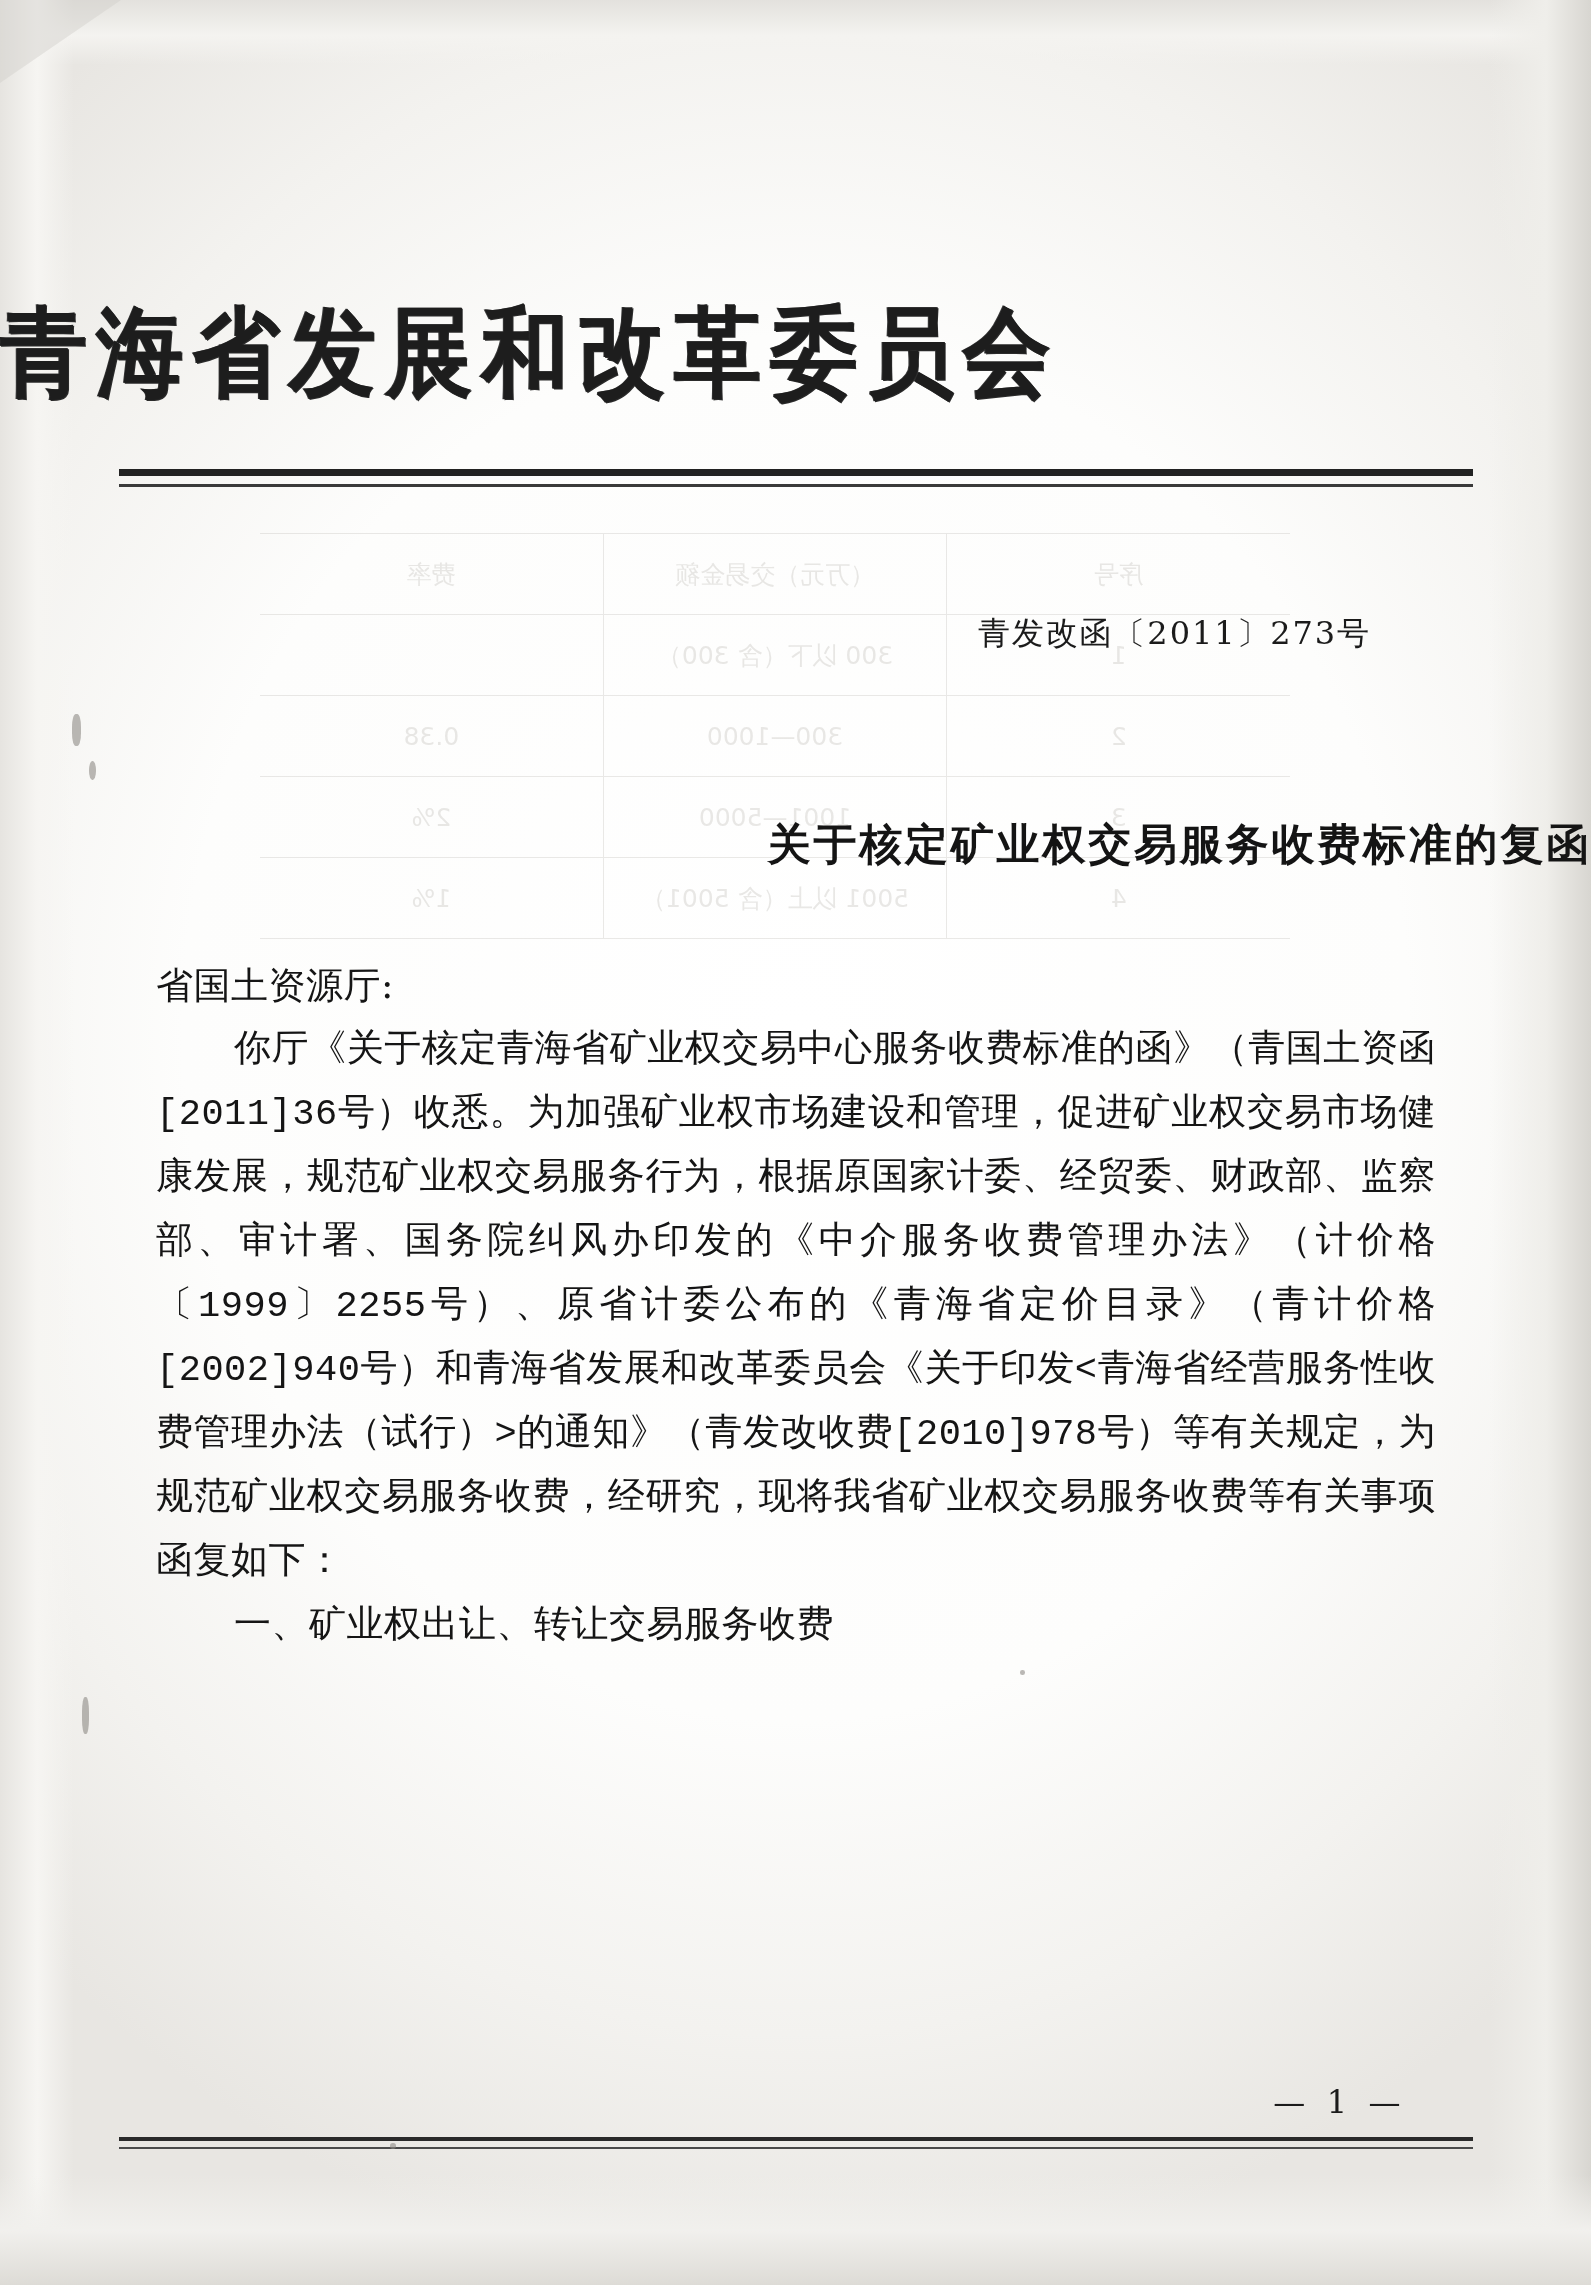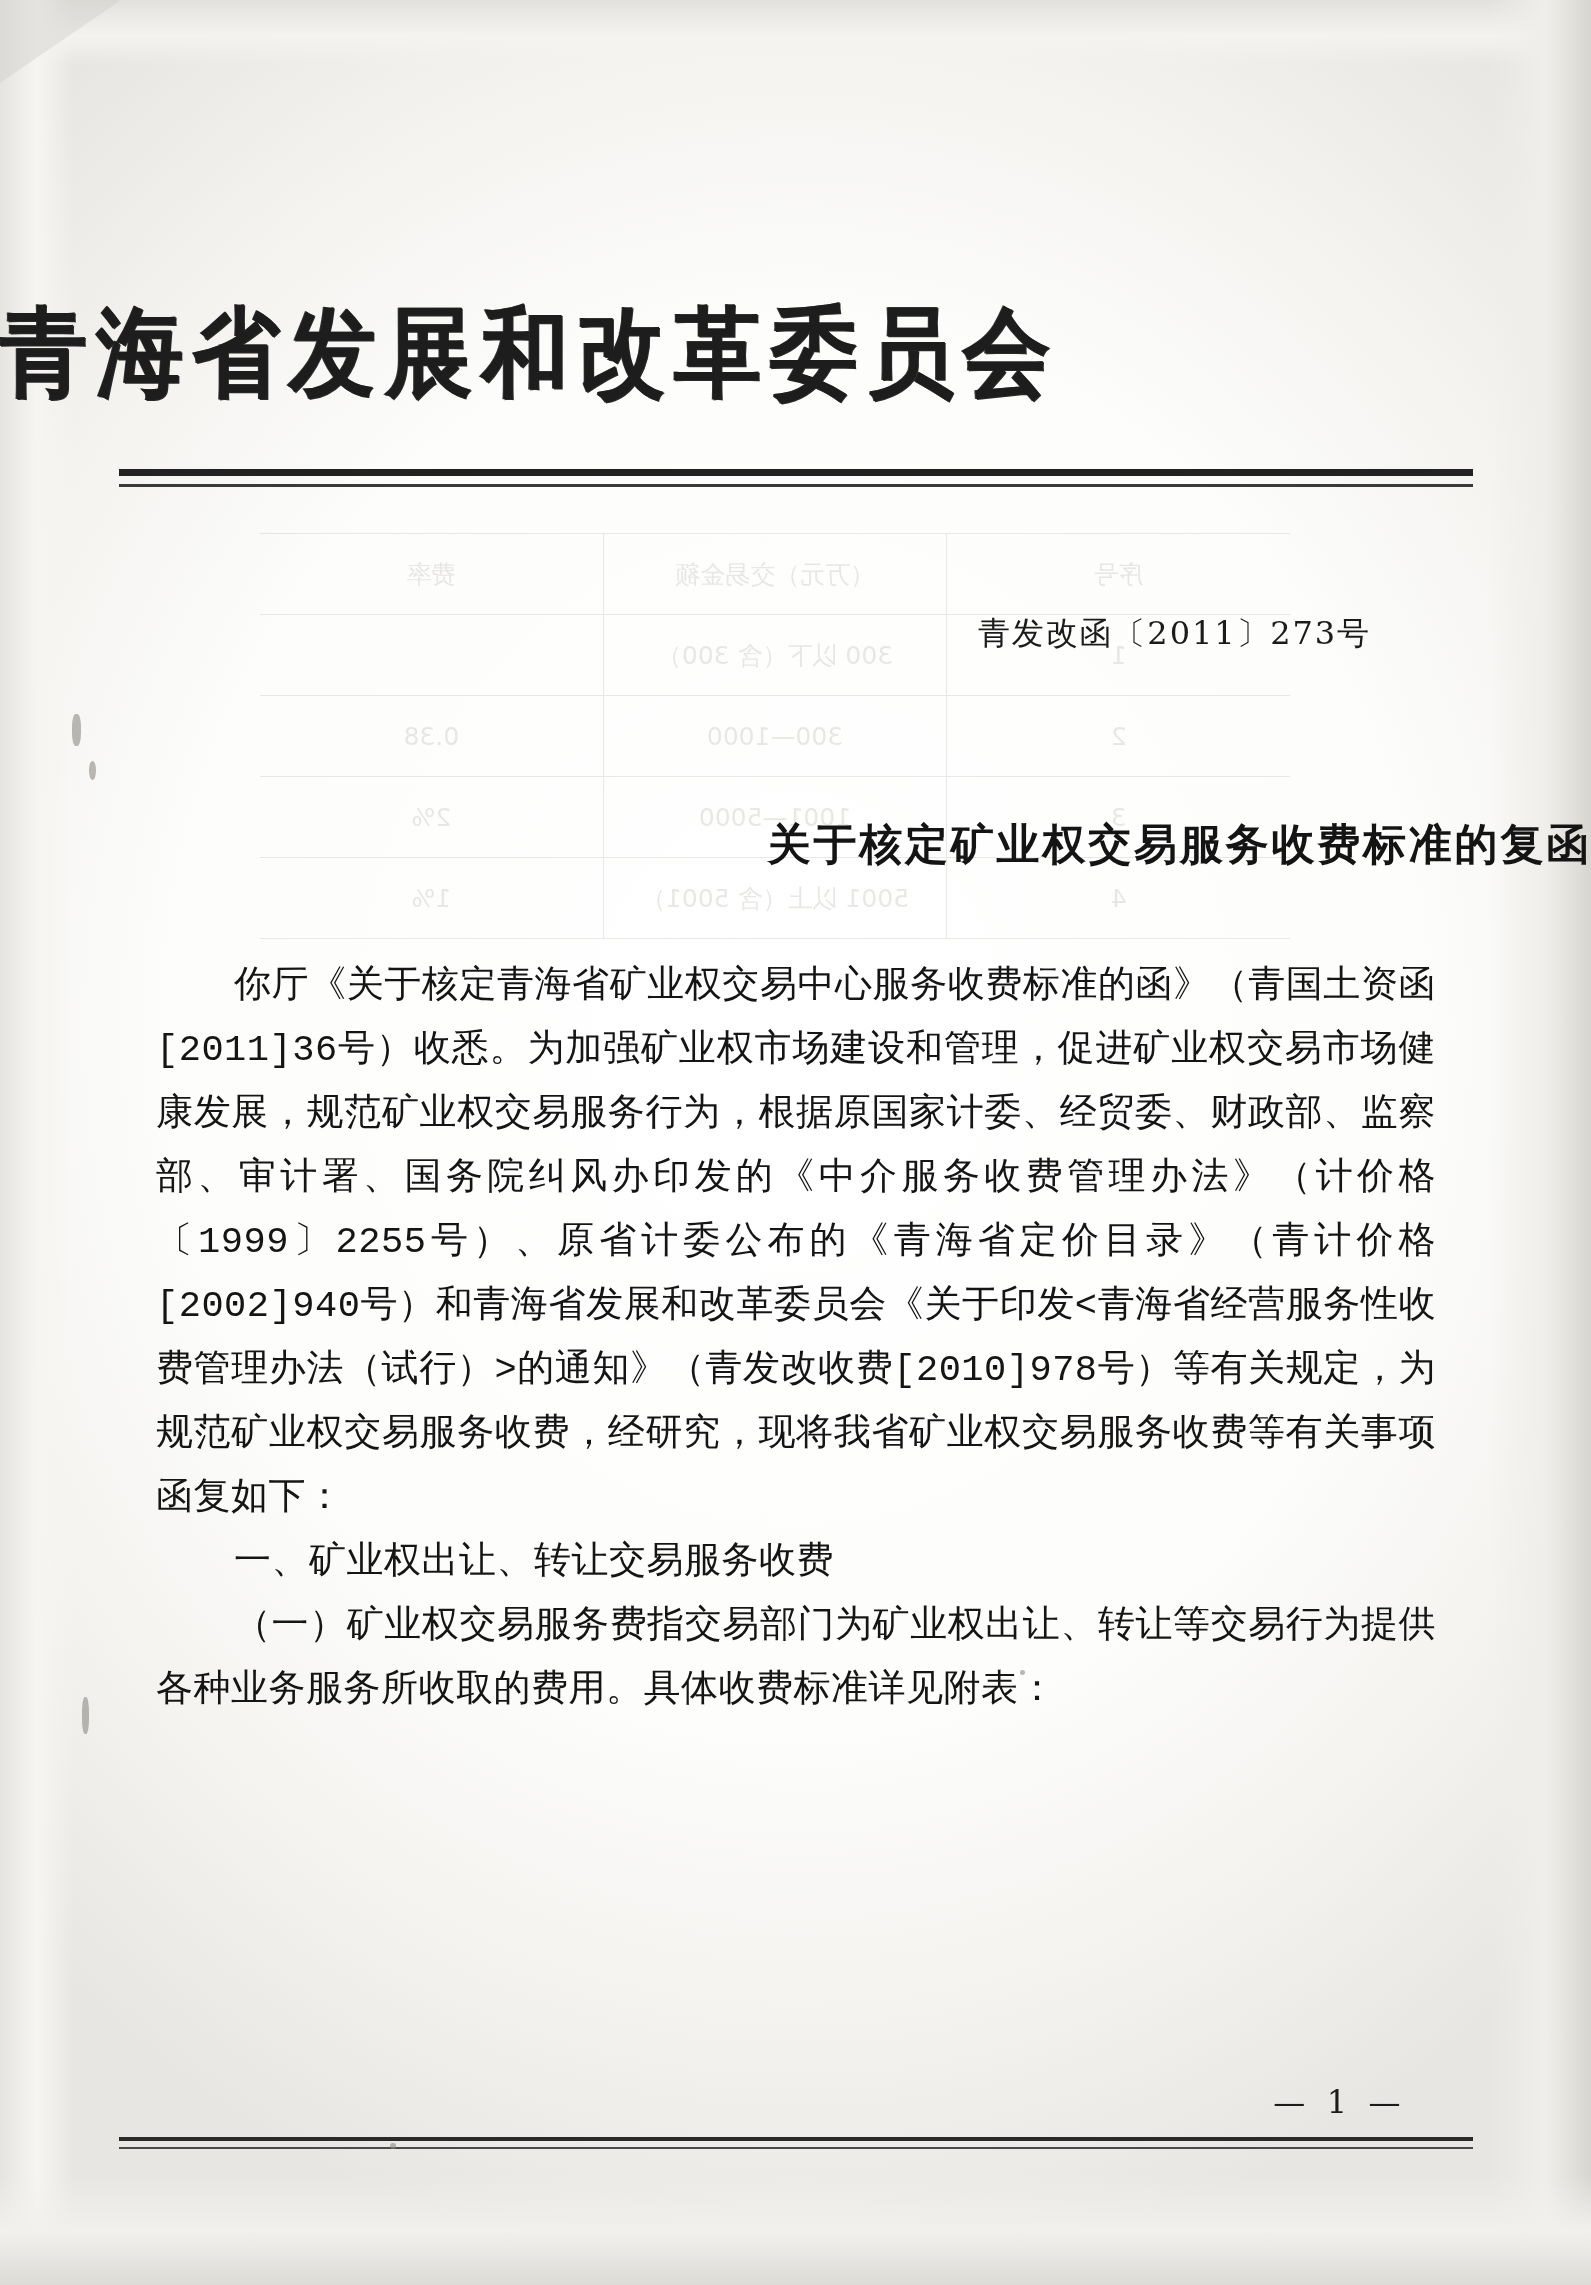--- a/index.html
+++ b/index.html
@@ -230,23 +230,23 @@
   <div class="rule-wrap">
     <div class="rule-thick"></div>
     <div class="rule-thin"></div>
   </div>
 
   <div class="doc-number">青发改函〔2011〕273号</div>
 
   <div class="doc-title">关于核定矿业权交易服务收费标准的复函</div>
 
   <div class="body-text">
+    <p>省国土资源厅:</p>
     <p class="indent2">你厅《关于核定青海省矿业权交易中心服务收费标准的函》（青国土资函[2011]36号）收悉。为加强矿业权市场建设和管理，促进矿业权交易市场健康发展，规范矿业权交易服务行为，根据原国家计委、经贸委、财政部、监察部、审计署、国务院纠风办印发的《中介服务收费管理办法》（计价格〔1999〕2255号）、原省计委公布的《青海省定价目录》（青计价格[2002]940号）和青海省发展和改革委员会《关于印发&lt;青海省经营服务性收费管理办法（试行）&gt;的通知》（青发改收费[2010]978号）等有关规定，为规范矿业权交易服务收费，经研究，现将我省矿业权交易服务收费等有关事项函复如下：</p>
     <p class="indent2">一、矿业权出让、转让交易服务收费</p>
-    <p class="indent2">（一）矿业权交易服务费指交易部门为矿业权出让、转让等交易行为提供各种业务服务所收取的费用。具体收费标准详见附表：</p>
   </div>
 
   <div class="page-no">— 1 —</div>
 
   <div class="footer-rule">
     <div class="r1"></div>
     <div class="r2"></div>
   </div>
 
   <div class="speck" style="left:72px; top:714px; width:9.3px; height:32px; border-radius:40%;"></div>

